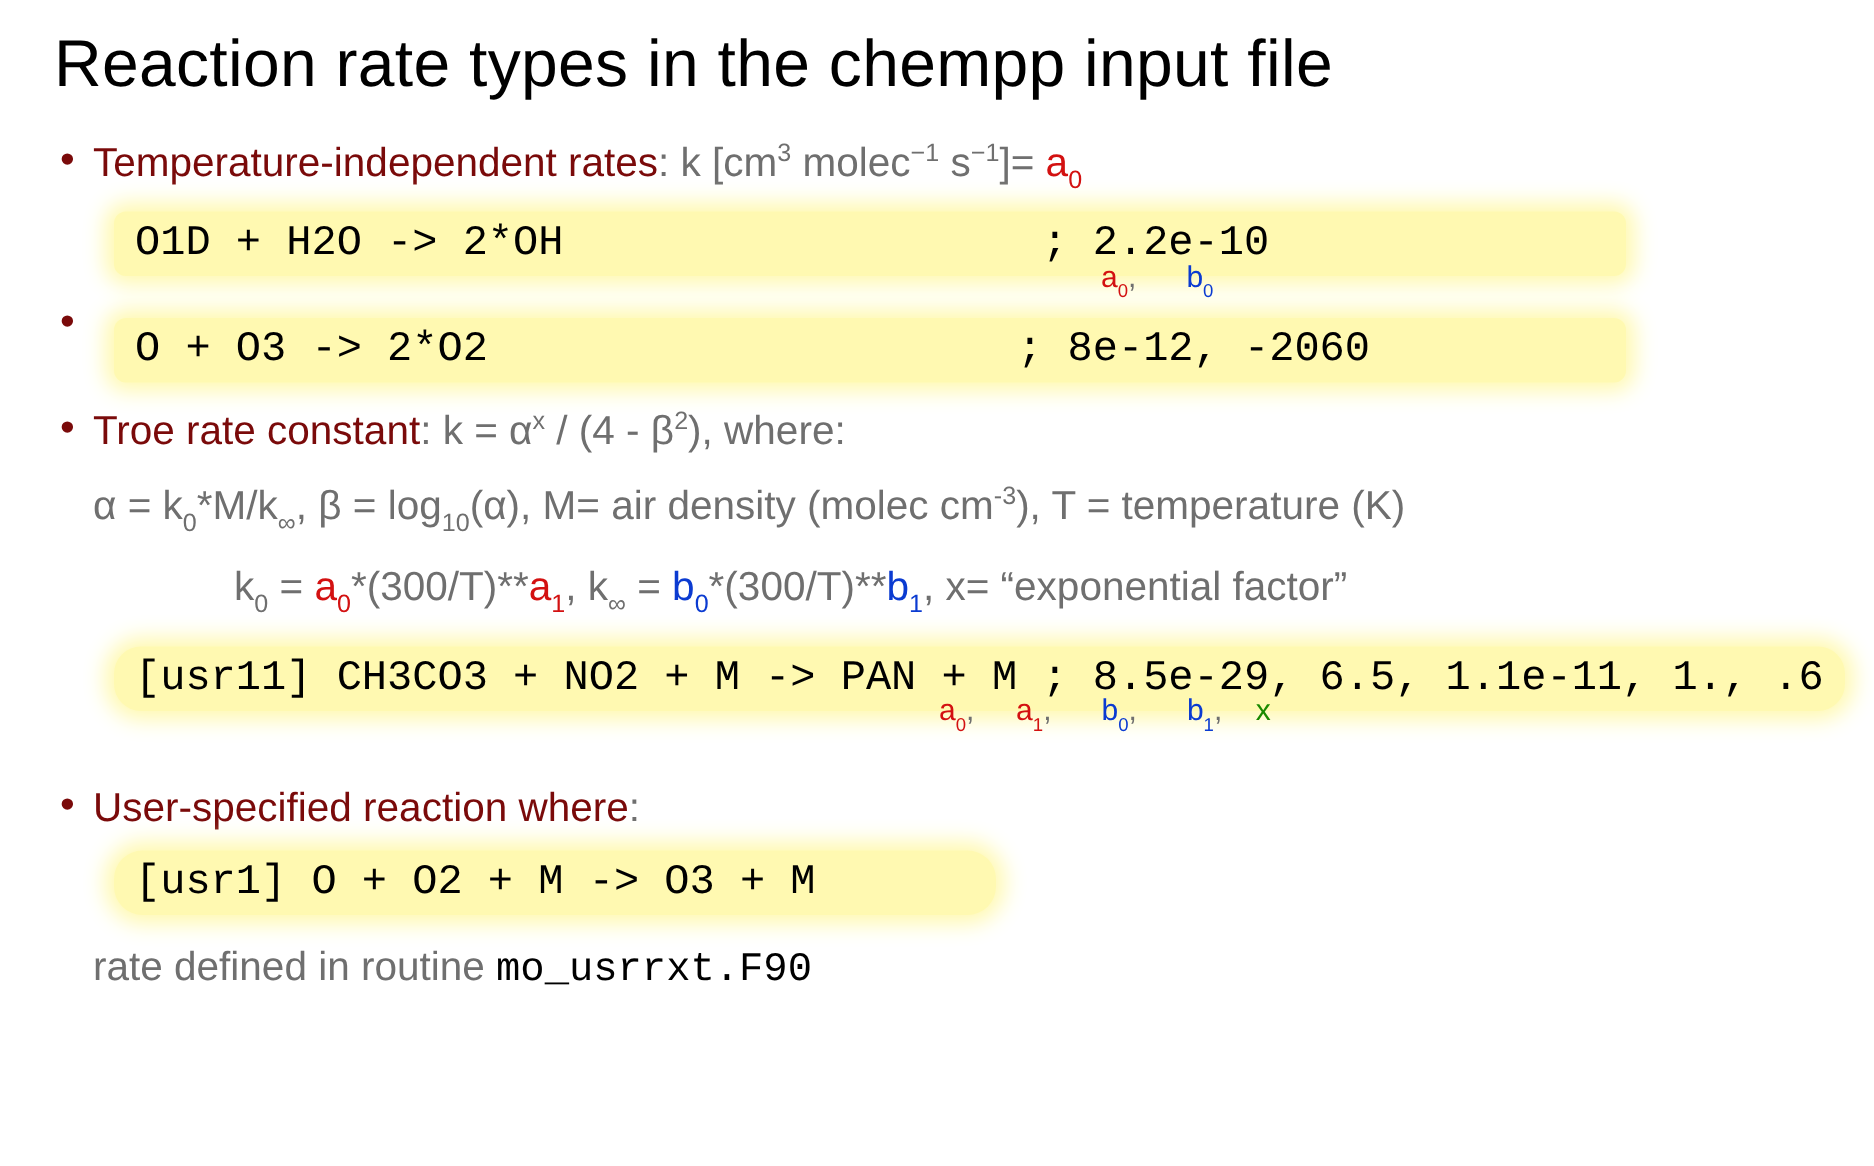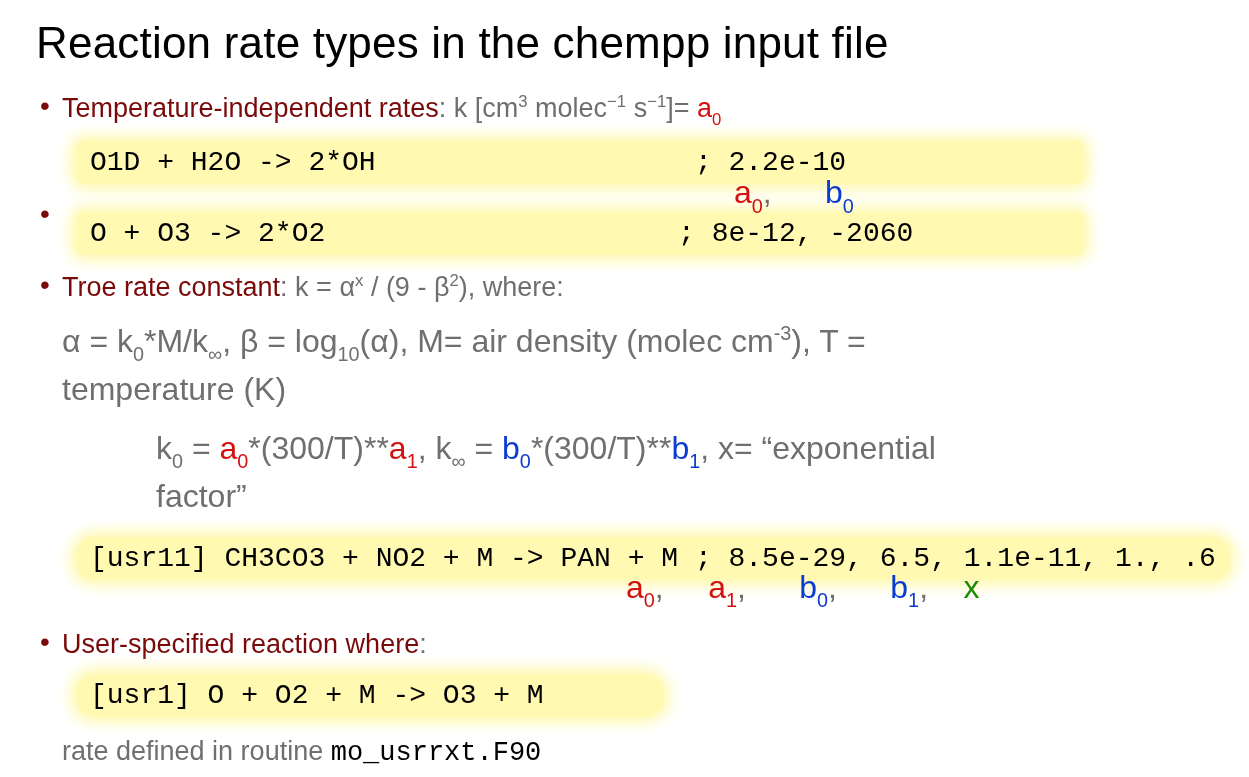--- a/index.html
+++ b/index.html
@@ -71,31 +71,31 @@
     padding: 6px 14px;
     margin: 12px 0 12px 14px;
     display: inline-block;
     color: #000;
   }
   .code.wide { min-width: 1060px; border-radius: 18px; }
   .code.medium { min-width: 980px; }
   .code.small { min-width: 560px; border-radius: 19px; }
 
   .subtext {
-    font-size: 32px;
+    font-size: 27px;
     color: #6f6f6f;
     padding-left: 26px;
     margin: 14px 0 6px 0;
     line-height: 1.4;
   }
   .subtext.indent { padding-left: 120px; }
 
   .annot {
     position: absolute;
-    font-size: 32px;
+    font-size: 20px;
     white-space: nowrap;
   }
 
   
   .block { margin-top: 8px; }
 </style>
 </head>
 <body>
 
 <div class="slide">
@@ -117,21 +117,21 @@
           <span class="red"><span>a</span><sub>0</sub></span><span class="gray">,</span>
           &nbsp;&nbsp;&nbsp;&nbsp;
           <span class="blue"><span>b</span><sub>0</sub></span>
         </div>
         <div class="code medium">O + O3 -&gt; 2*O2                     ; 8e-12, -2060</div>
       </div>
     </li>
 
     <li class="block" style="margin-top:2px;">
       <div class="headline">
-        <span class="label">Troe rate constant</span><span>: k = α</span><sup>x</sup><span> / (9 - β</span><sup>2</sup><span>), where:</span>
+        <span class="label">Troe rate constant</span><span>: k = α</span><sup>x</sup><span> / (4 - β</span><sup>2</sup><span>), where:</span>
       </div>
     </li>
   </ul>
 
   <div class="subtext">
     <span>α = k</span><sub>0</sub><span>*M/k</span><sub>∞</sub><span>,   β = log</span><sub>10</sub><span>(α),  M= air density (molec cm</span><sup>-3</sup><span>), T = temperature (K)</span>
   </div>
 
   <div class="subtext indent">
     <span>k</span><sub>0</sub><span> = </span><span class="red"><span>a</span><sub>0</sub></span><span>*(300/T)**</span><span class="red"><span>a</span><sub>1</sub></span><span>,  k</span><sub>∞</sub><span> = </span><span class="blue"><span>b</span><sub>0</sub></span><span>*(300/T)**</span><span class="blue"><span>b</span><sub>1</sub></span><span>, x= “exponential factor”</span>

